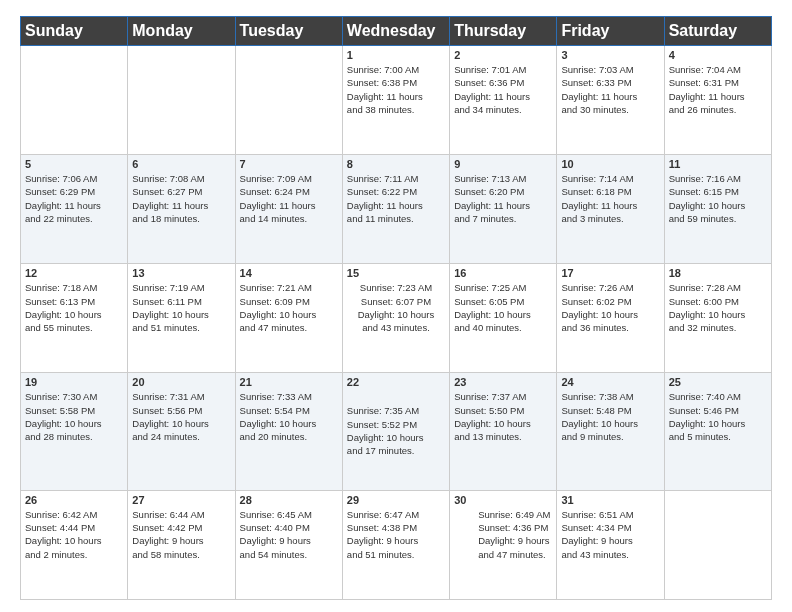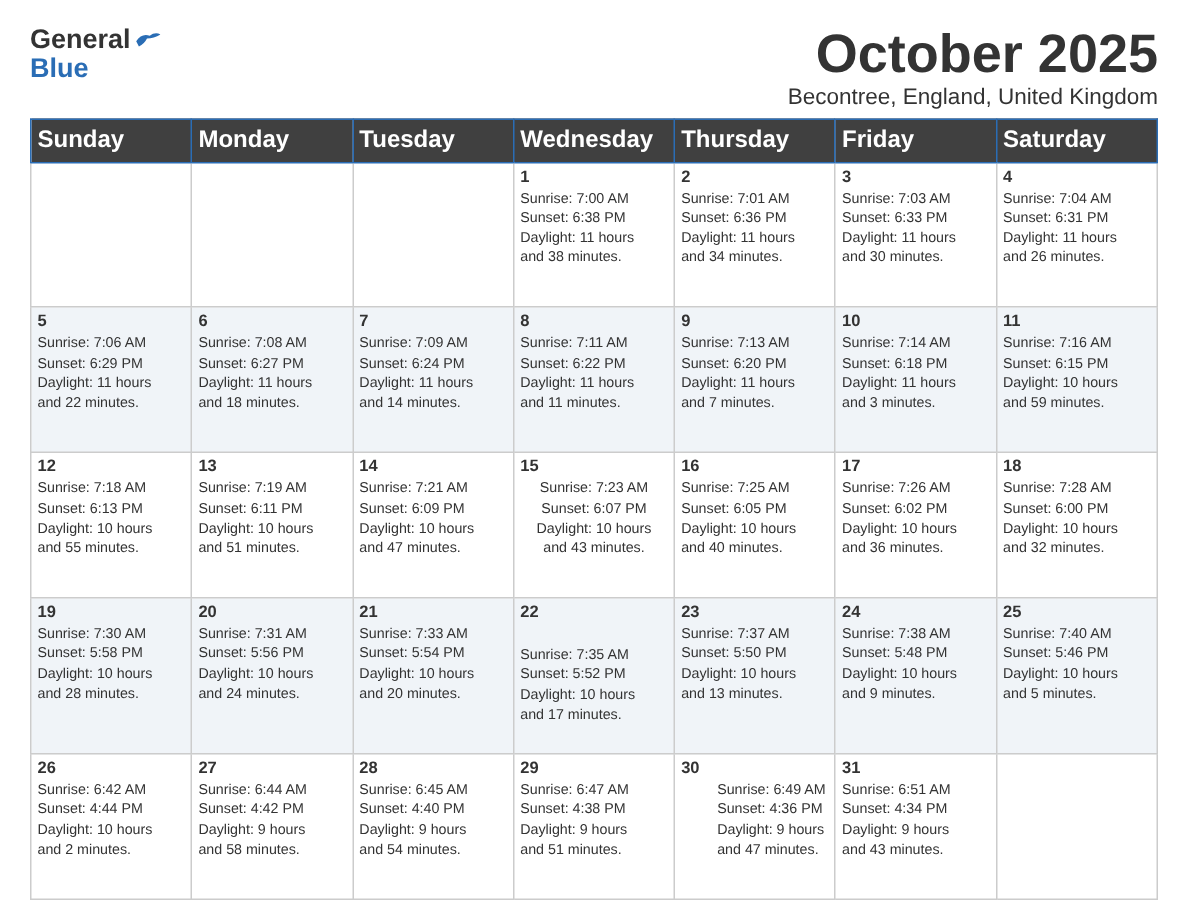--- a/index.html
+++ b/index.html
@@ -87,35 +87,20 @@
       line-height: 1.4;
     }
     .empty-cell {
       background: #f9f9f9;
     }
   </style>
 </head>
 <body>
 
 <div class="page">
-  <div class="header">
-    <div class="logo">
-      <div style="display:flex;align-items:center;">
-        <span class="logo-general" style="font-size:18px;font-weight:bold;color:#333;">General</span>
-        <svg class="logo-bird" viewBox="0 0 20 15" style="margin-left:2px;">
-          <path d="M2,8 Q6,2 12,4 Q16,1 20,3 Q15,6 10,6 Q8,10 4,12 Z" fill="#2a6db5"></path>
-        </svg>
-      </div>
-      <span class="logo-blue" style="font-size:18px;font-weight:bold;color:#2a6db5;margin-top:-2px;">Blue</span>
-    </div>
-    <div class="title-block">
-      <div class="month-title">October 2025</div>
-      <div class="location">Becontree, England, United Kingdom</div>
-    </div>
-  </div>
 
   <table class="calendar">
     <thead>
       <tr>
       <th>Sunday</th>
           <th>Monday</th>
           <th>Tuesday</th>
           <th>Wednesday</th>
           <th>Thursday</th>
           <th>Friday</th>

